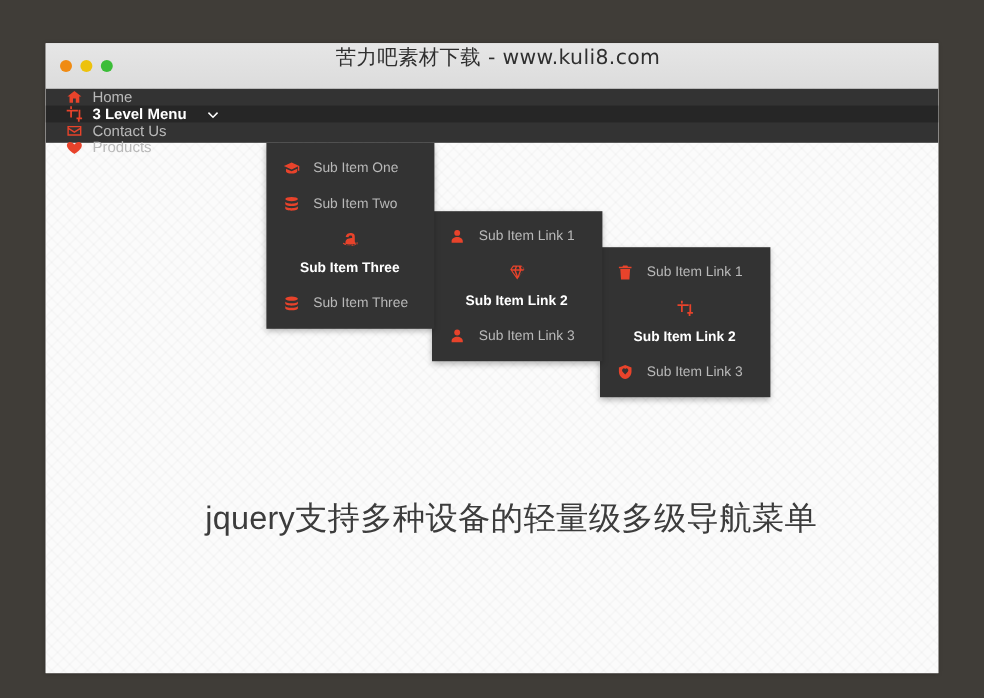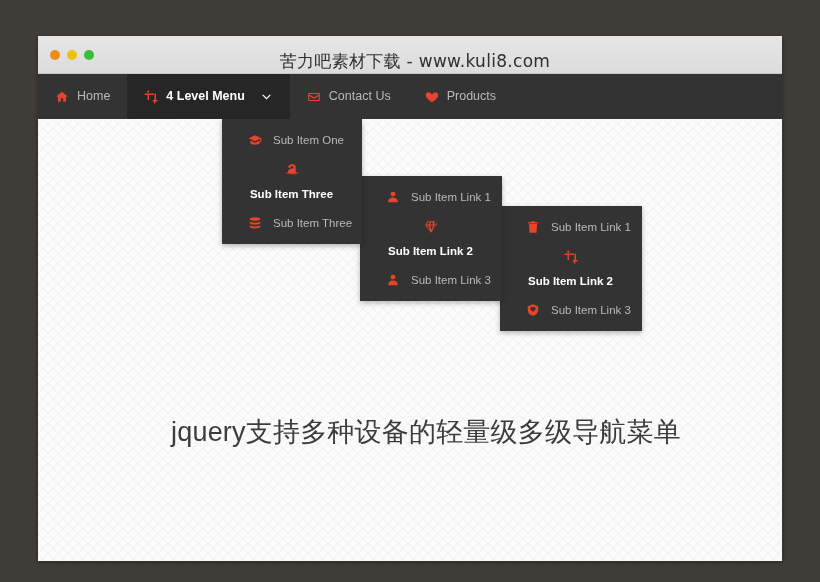--- a/index.html
+++ b/index.html
@@ -27,21 +27,21 @@
     box-shadow: 0 1px 4px rgba(0,0,0,0.35);
     overflow: hidden;
   }
 
   .titlebar {
     height: 38px;
     background: linear-gradient(to bottom, #e6e6e6 0%, #dcdcdc 100%);
     border-bottom: 1px solid #c7c7c7;
     position: relative;
     display: flex;
-    align-items: flex-end;
+    align-items: flex-start;
   }
 
   .traffic-lights {
     position: absolute;
     left: 12px;
     top: 50%;
     transform: translateY(-50%);
     display: flex;
     gap: 7px;
   }
@@ -72,20 +72,21 @@
   }
 
   
   .navbar {
     position: relative;
     height: 45px;
     background: #333333;
     display: flex;
     align-items: stretch;
     z-index: 40;
+    flex-direction: column;
   }
 
   .nav-item {
     display: flex;
     align-items: center;
     gap: 8px;
     padding: 0 17px;
     color: #b9b9b9;
     font-size: 12.5px;
     white-space: nowrap;
@@ -121,21 +122,21 @@
     margin-left: 7px;
   }
   .caret svg { width: 100%; height: 100%; fill: none; stroke: currentColor; stroke-width: 2.3; }
   .nav-item.active .caret { color: #ffffff; }
 
   
   .menu {
     position: absolute;
     background: #333333;
     box-shadow: 0 2px 5px rgba(0,0,0,0.28);
-    padding: 6px 12px;
+    padding: 6px 0;
   }
 
   .menu-item {
     display: flex;
     align-items: center;
     gap: 11px;
     padding: 8px 15px 8px 14px;
     color: #b9b9b9;
     font-size: 11.5px;
     white-space: nowrap;
@@ -192,21 +193,21 @@
         <span class="nav-label">Home</span>
       </div>
 
 
       <div class="nav-item active">
         <span class="ico">
           <svg viewBox="0 0 24 24">
               <path d="M6 1h2.5v4H6V1zM1 6h16v2.5H8.5V17H6V8.5H1V6zm17 0h2.5v12H18V6zm-3 11h8v2.5h-8V17zM17 19h2.5v4H17v-4z"></path>
             </svg>
         </span>
-        <span class="nav-label">4 Level Menu</span>
+        <span class="nav-label">3 Level Menu</span>
         <span class="caret">
           <svg viewBox="0 0 24 24">
               <polyline points="5,9 12,16 19,9"></polyline>
             </svg>
         </span>
       </div>
 
 
       <div class="nav-item">
         <span class="ico">
@@ -230,40 +231,50 @@
 
     <div class="menu menu-l1">
 
       <div class="menu-item">
         <span class="ico">
           <svg viewBox="0 0 24 24">
               <path d="M12 4L1 9l11 5 9-4.1V16h2V9L12 4zM4 13v4c0 1.7 3.6 3 8 3s8-1.3 8-3v-4l-8 3.6L4 13z"></path>
             </svg>
         </span>
         <span>Sub Item One</span>
-      </div>
-
-
-      <div class="menu-item active">
-        <span class="ico">
-          <svg viewBox="0 0 24 24">
-              <path d="M1.5 17.3c3.3 2.3 7.3 3.2 11.2 3 3-.2 6-1 8.5-2.6.5-.3.1-1-.4-.8-2.6 1-5.5 1.6-8.3 1.6-3.8 0-7.5-1-10.6-2.7-.4-.2-.7.3-.4.5zm21-1.6c-.3-.4-2.1-.2-2.9-.1-.3 0-.3.3 0 .3.9 0 2 .1 2.2.4.2.3-.2 1.4-.4 1.9-.1.2.1.3.3.2.8-.7 1.1-2.2.8-2.7zM14.4 12c0 1.4 0 2.5-.7 3.7-.5 1-1.4 1.6-2.4 1.6-1.3 0-2.1-1-2.1-2.5 0-2.9 2.6-3.4 5.2-3.4V12zm3.5 8.4c-.2.2-.5.2-.8.1-1.1-.9-1.3-1.3-1.9-2.2-1.8 1.8-3.1 2.4-5.4 2.4-2.8 0-4.9-1.7-4.9-5.1 0-2.7 1.4-4.5 3.5-5.4 1.8-.8 4.2-.9 6.1-1.1v-.4c0-.8.1-1.7-.4-2.4-.4-.6-1.2-.8-1.9-.8-1.3 0-2.4.6-2.7 2-.1.3-.3.6-.6.6l-3.1-.3c-.3 0-.6-.3-.5-.6C6 3.4 9.3 2 12.2 2c1.5 0 3.5.4 4.7 1.5 1.5 1.4 1.4 3.3 1.4 5.3v4.7c0 1.4.6 2 1.1 2.8.2.3.2.6 0 .8-.6.5-1.7 1.5-2.3 2l-.2-.1"></path>
-            </svg>
-        </span>
-        <span>Sub Item Three</span>
       </div>
 
       <div class="menu-item">
         <span class="ico">
           <svg viewBox="0 0 24 24">
               <ellipse cx="12" cy="5" rx="9" ry="3"></ellipse>
               <path d="M3 8.5c0 1.7 4 3 9 3s9-1.3 9-3V12c0 1.7-4 3-9 3s-9-1.3-9-3V8.5z"></path>
               <path d="M3 15c0 1.7 4 3 9 3s9-1.3 9-3v3.5c0 1.7-4 3-9 3s-9-1.3-9-3V15z"></path>
             </svg>
         </span>
+        <span>Sub Item Two</span>
+      </div>
+
+      <div class="menu-item active">
+        <span class="ico">
+          <svg viewBox="0 0 24 24">
+              <path d="M1.5 17.3c3.3 2.3 7.3 3.2 11.2 3 3-.2 6-1 8.5-2.6.5-.3.1-1-.4-.8-2.6 1-5.5 1.6-8.3 1.6-3.8 0-7.5-1-10.6-2.7-.4-.2-.7.3-.4.5zm21-1.6c-.3-.4-2.1-.2-2.9-.1-.3 0-.3.3 0 .3.9 0 2 .1 2.2.4.2.3-.2 1.4-.4 1.9-.1.2.1.3.3.2.8-.7 1.1-2.2.8-2.7zM14.4 12c0 1.4 0 2.5-.7 3.7-.5 1-1.4 1.6-2.4 1.6-1.3 0-2.1-1-2.1-2.5 0-2.9 2.6-3.4 5.2-3.4V12zm3.5 8.4c-.2.2-.5.2-.8.1-1.1-.9-1.3-1.3-1.9-2.2-1.8 1.8-3.1 2.4-5.4 2.4-2.8 0-4.9-1.7-4.9-5.1 0-2.7 1.4-4.5 3.5-5.4 1.8-.8 4.2-.9 6.1-1.1v-.4c0-.8.1-1.7-.4-2.4-.4-.6-1.2-.8-1.9-.8-1.3 0-2.4.6-2.7 2-.1.3-.3.6-.6.6l-3.1-.3c-.3 0-.6-.3-.5-.6C6 3.4 9.3 2 12.2 2c1.5 0 3.5.4 4.7 1.5 1.5 1.4 1.4 3.3 1.4 5.3v4.7c0 1.4.6 2 1.1 2.8.2.3.2.6 0 .8-.6.5-1.7 1.5-2.3 2l-.2-.1"></path>
+            </svg>
+        </span>
+        <span>Sub Item Three</span>
+      </div>
+
+      <div class="menu-item">
+        <span class="ico">
+          <svg viewBox="0 0 24 24">
+              <ellipse cx="12" cy="5" rx="9" ry="3"></ellipse>
+              <path d="M3 8.5c0 1.7 4 3 9 3s9-1.3 9-3V12c0 1.7-4 3-9 3s-9-1.3-9-3V8.5z"></path>
+              <path d="M3 15c0 1.7 4 3 9 3s9-1.3 9-3v3.5c0 1.7-4 3-9 3s-9-1.3-9-3V15z"></path>
+            </svg>
+        </span>
         <span>Sub Item Three</span>
       </div>
 
     </div>
 
     <div class="menu menu-l2">
 
       <div class="menu-item">
         <span class="ico">
           <svg viewBox="0 0 24 24">

